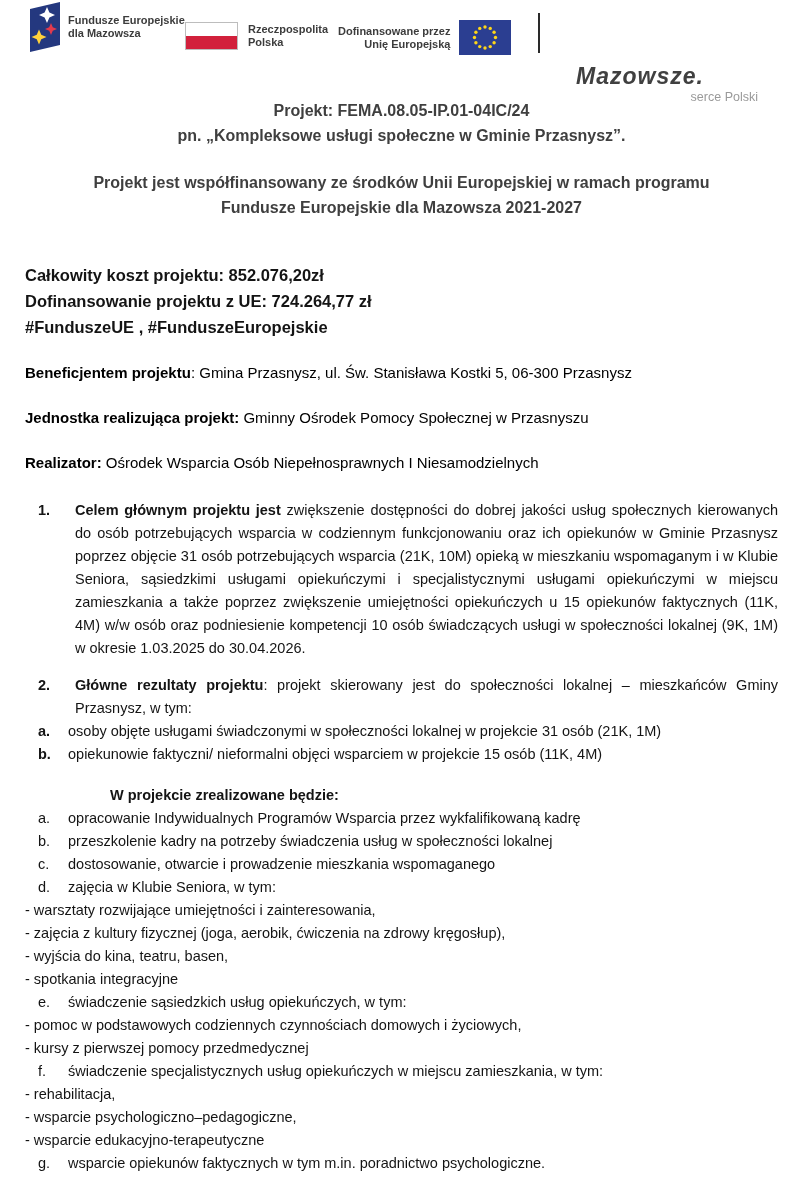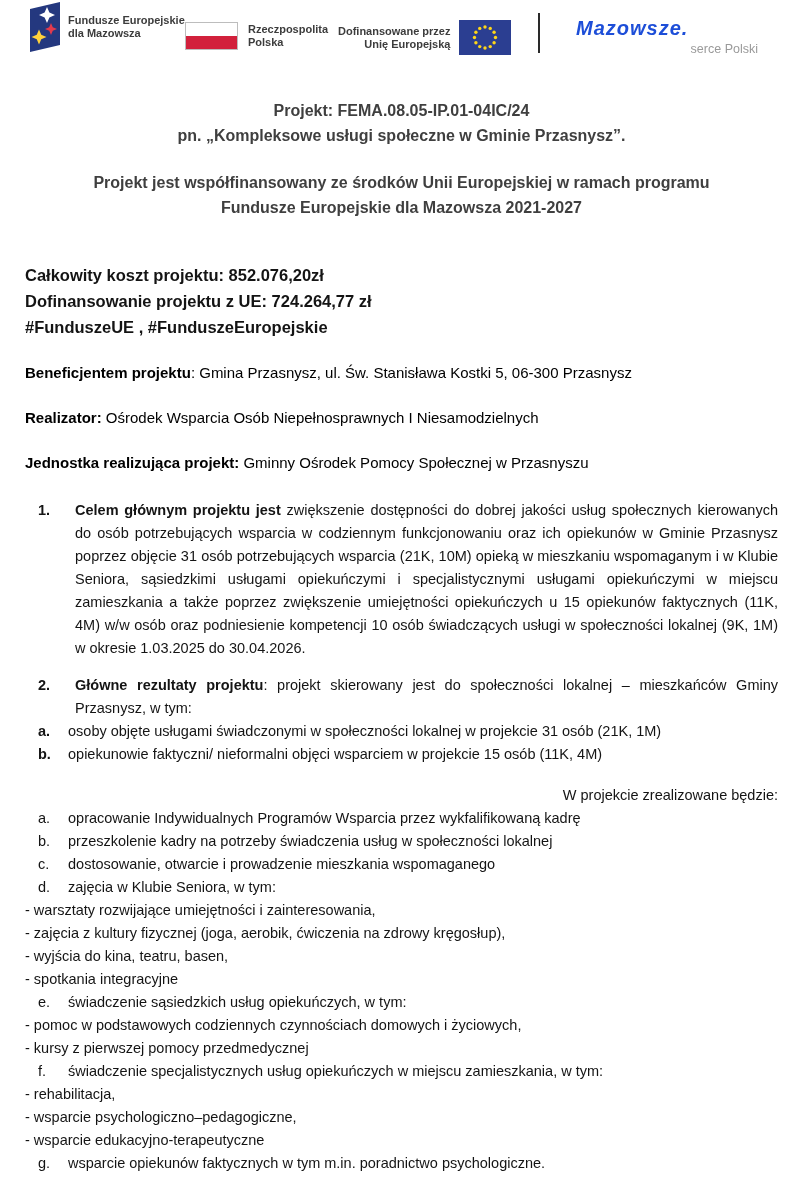--- a/index.html
+++ b/index.html
@@ -16,22 +16,22 @@
   .fe-logo { position:absolute; left:30px; top:2px; display:flex; align-items:center; gap:8px; }
   .logo-text { font-size:11px; line-height:13px; font-weight:700; color:#3c3c3c; }
   .logo-text.right { text-align:right; }
   .pl-logo { position:absolute; left:185px; top:22px; display:flex; align-items:center; gap:10px; }
   .pl-flag { width:53px; height:28px; border:1px solid #bdbdbd; }
   .pl-flag .half-top { height:50%; background:#ffffff; }
   .pl-flag .half-bottom { height:50%; background:#d2213c; }
   .eu-logo { position:absolute; left:338px; top:20px; display:flex; align-items:center; gap:9px;justify-content:center; }
   .separator { position:absolute; left:538px; top:13px; width:2px; height:40px; background:#2a2a2a; }
   .mazowsze { position:absolute; left:576px; top:12px; width:192px; }
-  .maz-word { font-size:20px; line-height:32px; font-weight:700; font-style:italic;
-              letter-spacing:1px; color:#1d4ed8; white-space:nowrap; }
+  .maz-word { font-size:23px; line-height:32px; font-weight:700; font-style:italic;
+              letter-spacing:1px; color:#404040; white-space:nowrap;margin-top:48px; }
   .maz-tag { font-size:12.5px; color:#9a9a9a; text-align:right; margin-top:-2px; padding-right:10px; }
 
   
   .doc { padding:0 22px 0 25px; }
   .title-block { margin-top:20px; text-align:center; font-weight:700;
                  font-size:16px; line-height:25px; color:#3f3f3f; }
   .cofin-block { margin-top:22px; text-align:center; font-weight:700;
                  font-size:16px; line-height:25px; color:#3f3f3f; }
   .summary-block { margin-top:42px; font-weight:700; font-size:16.5px;
                    line-height:26px; color:#141414; }
@@ -39,21 +39,21 @@
   .detail-line { line-height:18px; margin-bottom:27px; }
   .detail-line b { font-weight:700; }
 
   .list { font-size:14.5px; line-height:23px; color:#141414; }
   .num-row { display:flex; padding-left:13px; }
   .marker { width:30px; flex:none; }
   .marker.bold { font-weight:700; }
   .row-body { flex:1; }
   .justify { text-align:justify;margin-left:7px; }
   .goal-row { margin-top:26px; margin-bottom:14px; }
-  .acts-heading { font-weight:400; margin:18px 0 0 85px;text-align:right; }
+  .acts-heading { font-weight:700; margin:18px 0 0 85px; }
   .sub-line { }
 </style>
 </head>
 <body>
 
 <div class="page">
 
   <header class="logos">
 
     <div class="fe-logo">
@@ -125,22 +125,22 @@
     </div>
 
     <div class="summary-block">
       <div>Całkowity koszt projektu: 852.076,20zł</div>
       <div>Dofinansowanie projektu z UE: 724.264,77 zł</div>
       <div>#FunduszeUE , #FunduszeEuropejskie</div>
     </div>
 
     <div class="details-block">
       <div class="detail-line"><b>Beneficjentem projektu</b><span>: Gmina Przasnysz, ul. Św. Stanisława Kostki 5, 06-300 Przasnysz</span></div>
+      <div class="detail-line"><b>Jednostka realizująca projekt:</b><span>  Gminny Ośrodek Pomocy Społecznej w Przasnyszu</span></div>
       <div class="detail-line"><b>Realizator:</b><span> Ośrodek Wsparcia Osób Niepełnosprawnych I Niesamodzielnych</span></div>
-      <div class="detail-line"><b>Jednostka realizująca projekt:</b><span>  Gminny Ośrodek Pomocy Społecznej w Przasnyszu</span></div>
     </div>
 
     <div class="list">
 
       <div class="num-row goal-row">
         <span class="marker bold">1.</span>
         <div class="row-body justify"><b>Celem głównym projektu jest</b><span> zwiększenie dostępności do dobrej jakości usług społecznych kierowanych do osób potrzebujących wsparcia w codziennym funkcjonowaniu oraz ich opiekunów w Gminie Przasnysz poprzez objęcie 31 osób potrzebujących wsparcia (21K, 10M) opieką w mieszkaniu wspomaganym i w Klubie Seniora, sąsiedzkimi usługami opiekuńczymi i specjalistycznymi usługami opiekuńczymi w miejscu zamieszkania a także poprzez zwiększenie umiejętności opiekuńczych u 15  opiekunów faktycznych (11K, 4M) w/w osób oraz podniesienie kompetencji 10 osób świadczących usługi w społeczności lokalnej (9K, 1M) w okresie 1.03.2025 do 30.04.2026.</span></div>
       </div>
 
       <div class="num-row">

